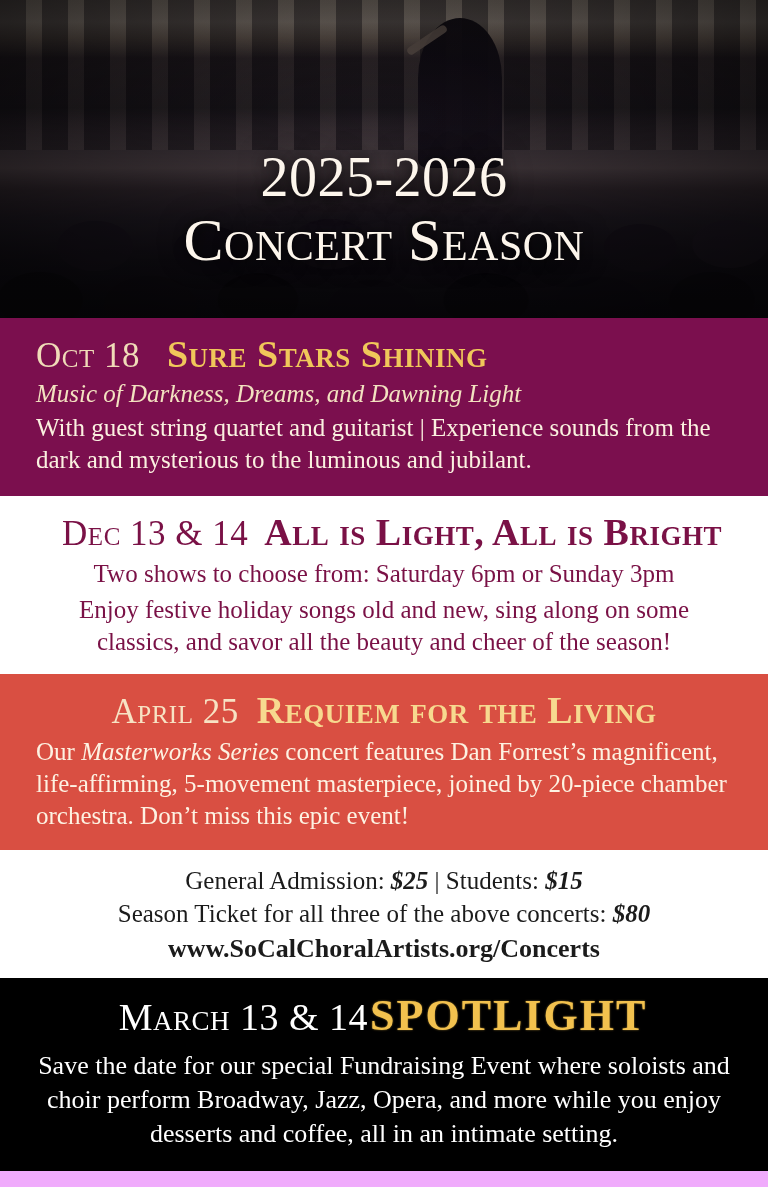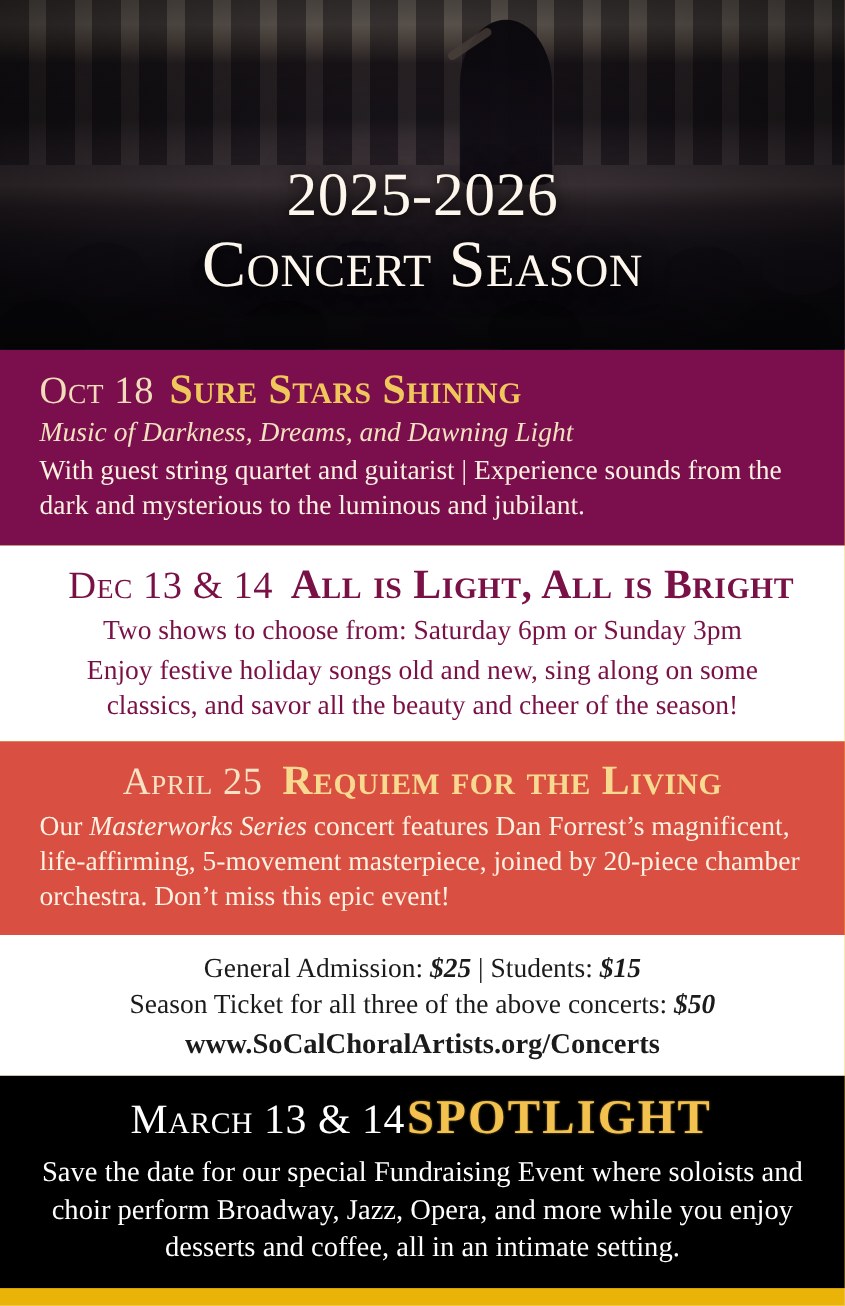--- a/index.html
+++ b/index.html
@@ -10,21 +10,21 @@
   body {
     width: 768px;
     height: 1187px;
     overflow: hidden;
     font-family: "Liberation Serif", serif;
   }
   .poster {
     position: relative;
     width: 768px;
     height: 1187px;
-    background: #eab308;
+    background: #f0abfc;
     overflow: hidden;
   }
 
   
   .hero {
     position: relative;
     width: 768px;
     height: 318px;
     overflow: hidden;
     background: #2b2230;
@@ -127,21 +127,21 @@
 
   
   .panel {
     width: 768px;
     box-sizing: border-box;
     padding: 16px 36px 18px 36px;
   }
   .panel-head {
     display: flex;
     align-items: baseline;
-    gap: 14px;
+    gap: 27px;
     white-space: nowrap;
   }
   .panel-date {
     font-size: 35px;
     font-variant: small-caps;
     letter-spacing: 0.5px;
   }
   .panel-title {
     font-size: 38px;
     font-variant: small-caps;
@@ -282,21 +282,21 @@
   <div class="panel panel-apr">
     <div class="panel-head">
       <span class="panel-date">April 25</span>
       <span class="panel-title">Requiem for the Living</span>
     </div>
     <div class="panel-body"><span>Our </span><em>Masterworks Series</em><span> concert features Dan Forrest’s magnificent, life-affirming, 5-movement masterpiece, joined by 20-piece chamber orchestra. Don’t miss this epic event!</span></div>
   </div>
 
   <div class="panel-price">
     <div><span>General Admission: </span><b>$25</b><span> | </span><span>Students: </span><b>$15</b></div>
-    <div><span>Season Ticket for all three of the above concerts: </span><b>$50</b></div>
+    <div><span>Season Ticket for all three of the above concerts: </span><b>$80</b></div>
     <div class="url">www.SoCalChoralArtists.org/Concerts</div>
   </div>
 
   <div class="panel panel-mar">
     <div class="panel-head">
       <span class="panel-date">March 13 &amp; 14</span>
       <span class="spotlight">SPOTLIGHT</span>
     </div>
     <div class="panel-body">Save the date for our special Fundraising Event where soloists and choir perform Broadway, Jazz, Opera, and more while you enjoy desserts and coffee, all in an intimate setting.</div>
   </div>

